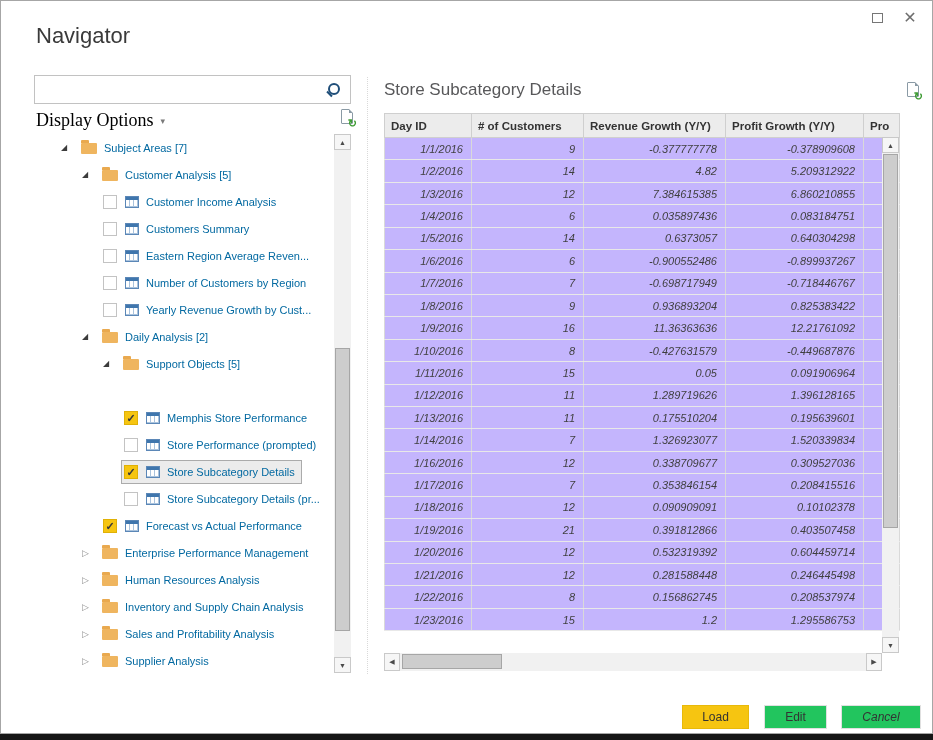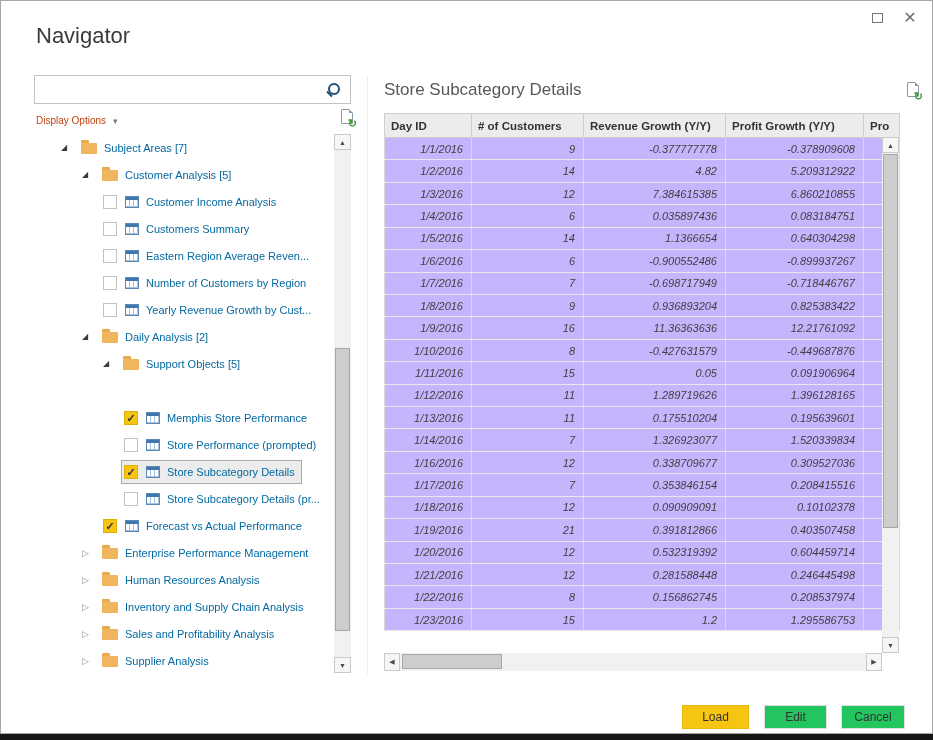--- a/index.html
+++ b/index.html
@@ -26,21 +26,21 @@
                       font-size:12px; font-family:"Liberation Sans", sans-serif; }
   .search-icon { position:relative; width:16px; height:16px; margin-right:8px; }
   .search-icon::before { content:''; position:absolute; top:1px; right:2px; width:8px;
                          height:8px; border:2px solid #1f4e79; border-radius:50%; }
   .search-icon::after { content:''; position:absolute; left:0px; bottom:3px; width:7px;
                         height:2px; background:#1f4e79; transform:rotate(45deg); }
 
   
   .display-options { position:absolute; left:35px; top:106px; width:320px; height:26px;
                      display:flex; align-items:center; }
-  .display-options .label { font-size:10px; color:#c2410c; cursor:pointer; }
+  .display-options .label { font-size:18px; color:#000000; cursor:pointer;font-family:Liberation Serif, serif; }
   .display-options .caret { font-size:9px; color:#7a7a7a; margin-left:7px; margin-top:2px; }
 
   
   .refresh-icon { position:relative; width:12px; height:15px; border:1px solid #8a9aa5;
                   border-radius:1px; background:#fff; display:inline-block; cursor:pointer; }
   .refresh-icon::before { content:''; position:absolute; top:-1px; right:-1px;
                           border-style:solid; border-width:0 4px 4px 0;
                           border-color:#ffffff #ffffff #8a9aa5 transparent; }
   .refresh-icon::after { content:'\21bb'; position:absolute; right:-5px; bottom:-6px;
                          color:#3f9c35; font-size:11px; font-weight:bold; line-height:1; }
@@ -110,21 +110,21 @@
   .table-hscroll { left:383px; top:652px; width:498px; }
   .table-hscroll .left { left:0; } .table-hscroll .right { right:0; }
   .table-hscroll .scroll-thumb { top:1px; height:15px; left:18px; width:100px; }
 
   
   .btn { position:absolute; top:704px; height:24px; border:1px solid #e0e0e0;
          background:#22c55e; color:#333; font-size:12px; font-family:"Liberation Sans", sans-serif;
          cursor:pointer; }
   .btn.load { left:681px; width:67px; background:#f6c511; border-color:#e8b90a; }
   .btn.edit { left:763px; width:63px; }
-  .btn.cancel { left:840px; width:64px; }
+  .btn.cancel { left:840px; width:80px;font-style:italic; }
 </style>
 </head>
 <body>
 
 <div class="page">
   <div class="dialog">
 
     <span class="win-max">
       <span class="max-glyph"></span>
     </span>
@@ -356,21 +356,21 @@
           <tr>
             <td>1/4/2016</td>
             <td>6</td>
             <td>0.035897436</td>
             <td>0.083184751</td>
             <td></td>
           </tr>
           <tr>
             <td>1/5/2016</td>
             <td>14</td>
-            <td>1.1366654</td>
+            <td>0.6373057</td>
             <td>0.640304298</td>
             <td></td>
           </tr>
           <tr>
             <td>1/6/2016</td>
             <td>6</td>
             <td>-0.900552486</td>
             <td>-0.899937267</td>
             <td></td>
           </tr>

